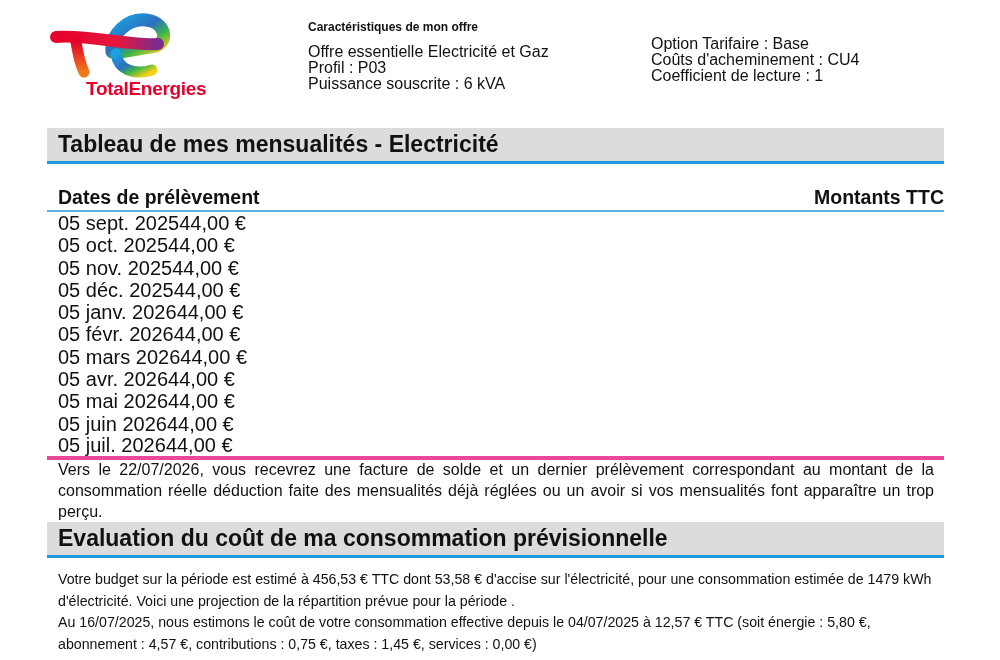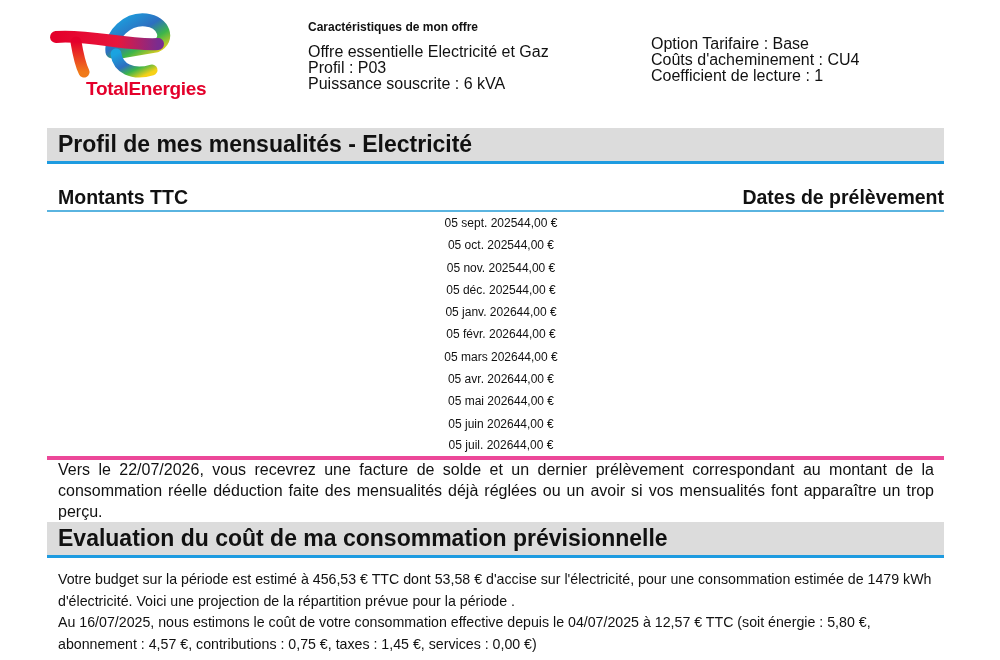--- a/index.html
+++ b/index.html
@@ -25,21 +25,21 @@
   .section-bar span {
     position: absolute; left: 11px; top: 3px; font-size: 23px; font-weight: 700; color: #111;
   }
   .table { position: absolute; left: 47px; top: 185px; width: 897px; }
   .thead {
     display: flex; justify-content: space-between; align-items: flex-end;
     font-size: 19.5px; font-weight: 700; padding: 0 0 1px 11px; height: 24px;
     border-bottom: 2px solid #5ab4e0;
   }
   .row {
-    display: flex; justify-content: center; font-size: 12px; line-height: 22.3px;
+    display: flex; justify-content: flex-start; font-size: 20px; line-height: 22.3px;
     padding-left: 11px;
   }
   .row:last-child { border-bottom: 4px solid #ec4899; line-height: 21px; }
   .note {
     position: absolute; left: 58px; top: 459px; width: 876px; font-size: 16px; line-height: 21px;
     text-align: justify;
   }
   .para {
     position: absolute; left: 58px; top: 569px; width: 880px; font-size: 14.2px; line-height: 21.5px;
   }
@@ -79,27 +79,27 @@
   <div class="offer-line">Puissance souscrite : 6 kVA</div>
 </div>
 
 <div class="options">
   <div class="offer-line">Option Tarifaire : Base</div>
   <div class="offer-line">Coûts d'acheminement : CU4</div>
   <div class="offer-line">Coefficient de lecture : 1</div>
 </div>
 
 <div class="section-bar" style="top:128px;">
-  <span>Profil de mes mensualités - Electricité</span>
+  <span>Tableau de mes mensualités - Electricité</span>
 </div>
 
 <div class="table">
   <div class="thead">
+    <span>Dates de prélèvement</span>
     <span>Montants TTC</span>
-    <span>Dates de prélèvement</span>
   </div>
   <div id="rows">
     <div class="row">
         <span>05 sept. 2025</span>
         <span>44,00 €</span>
       </div>
     <div class="row">
         <span>05 oct. 2025</span>
         <span>44,00 €</span>
       </div>

